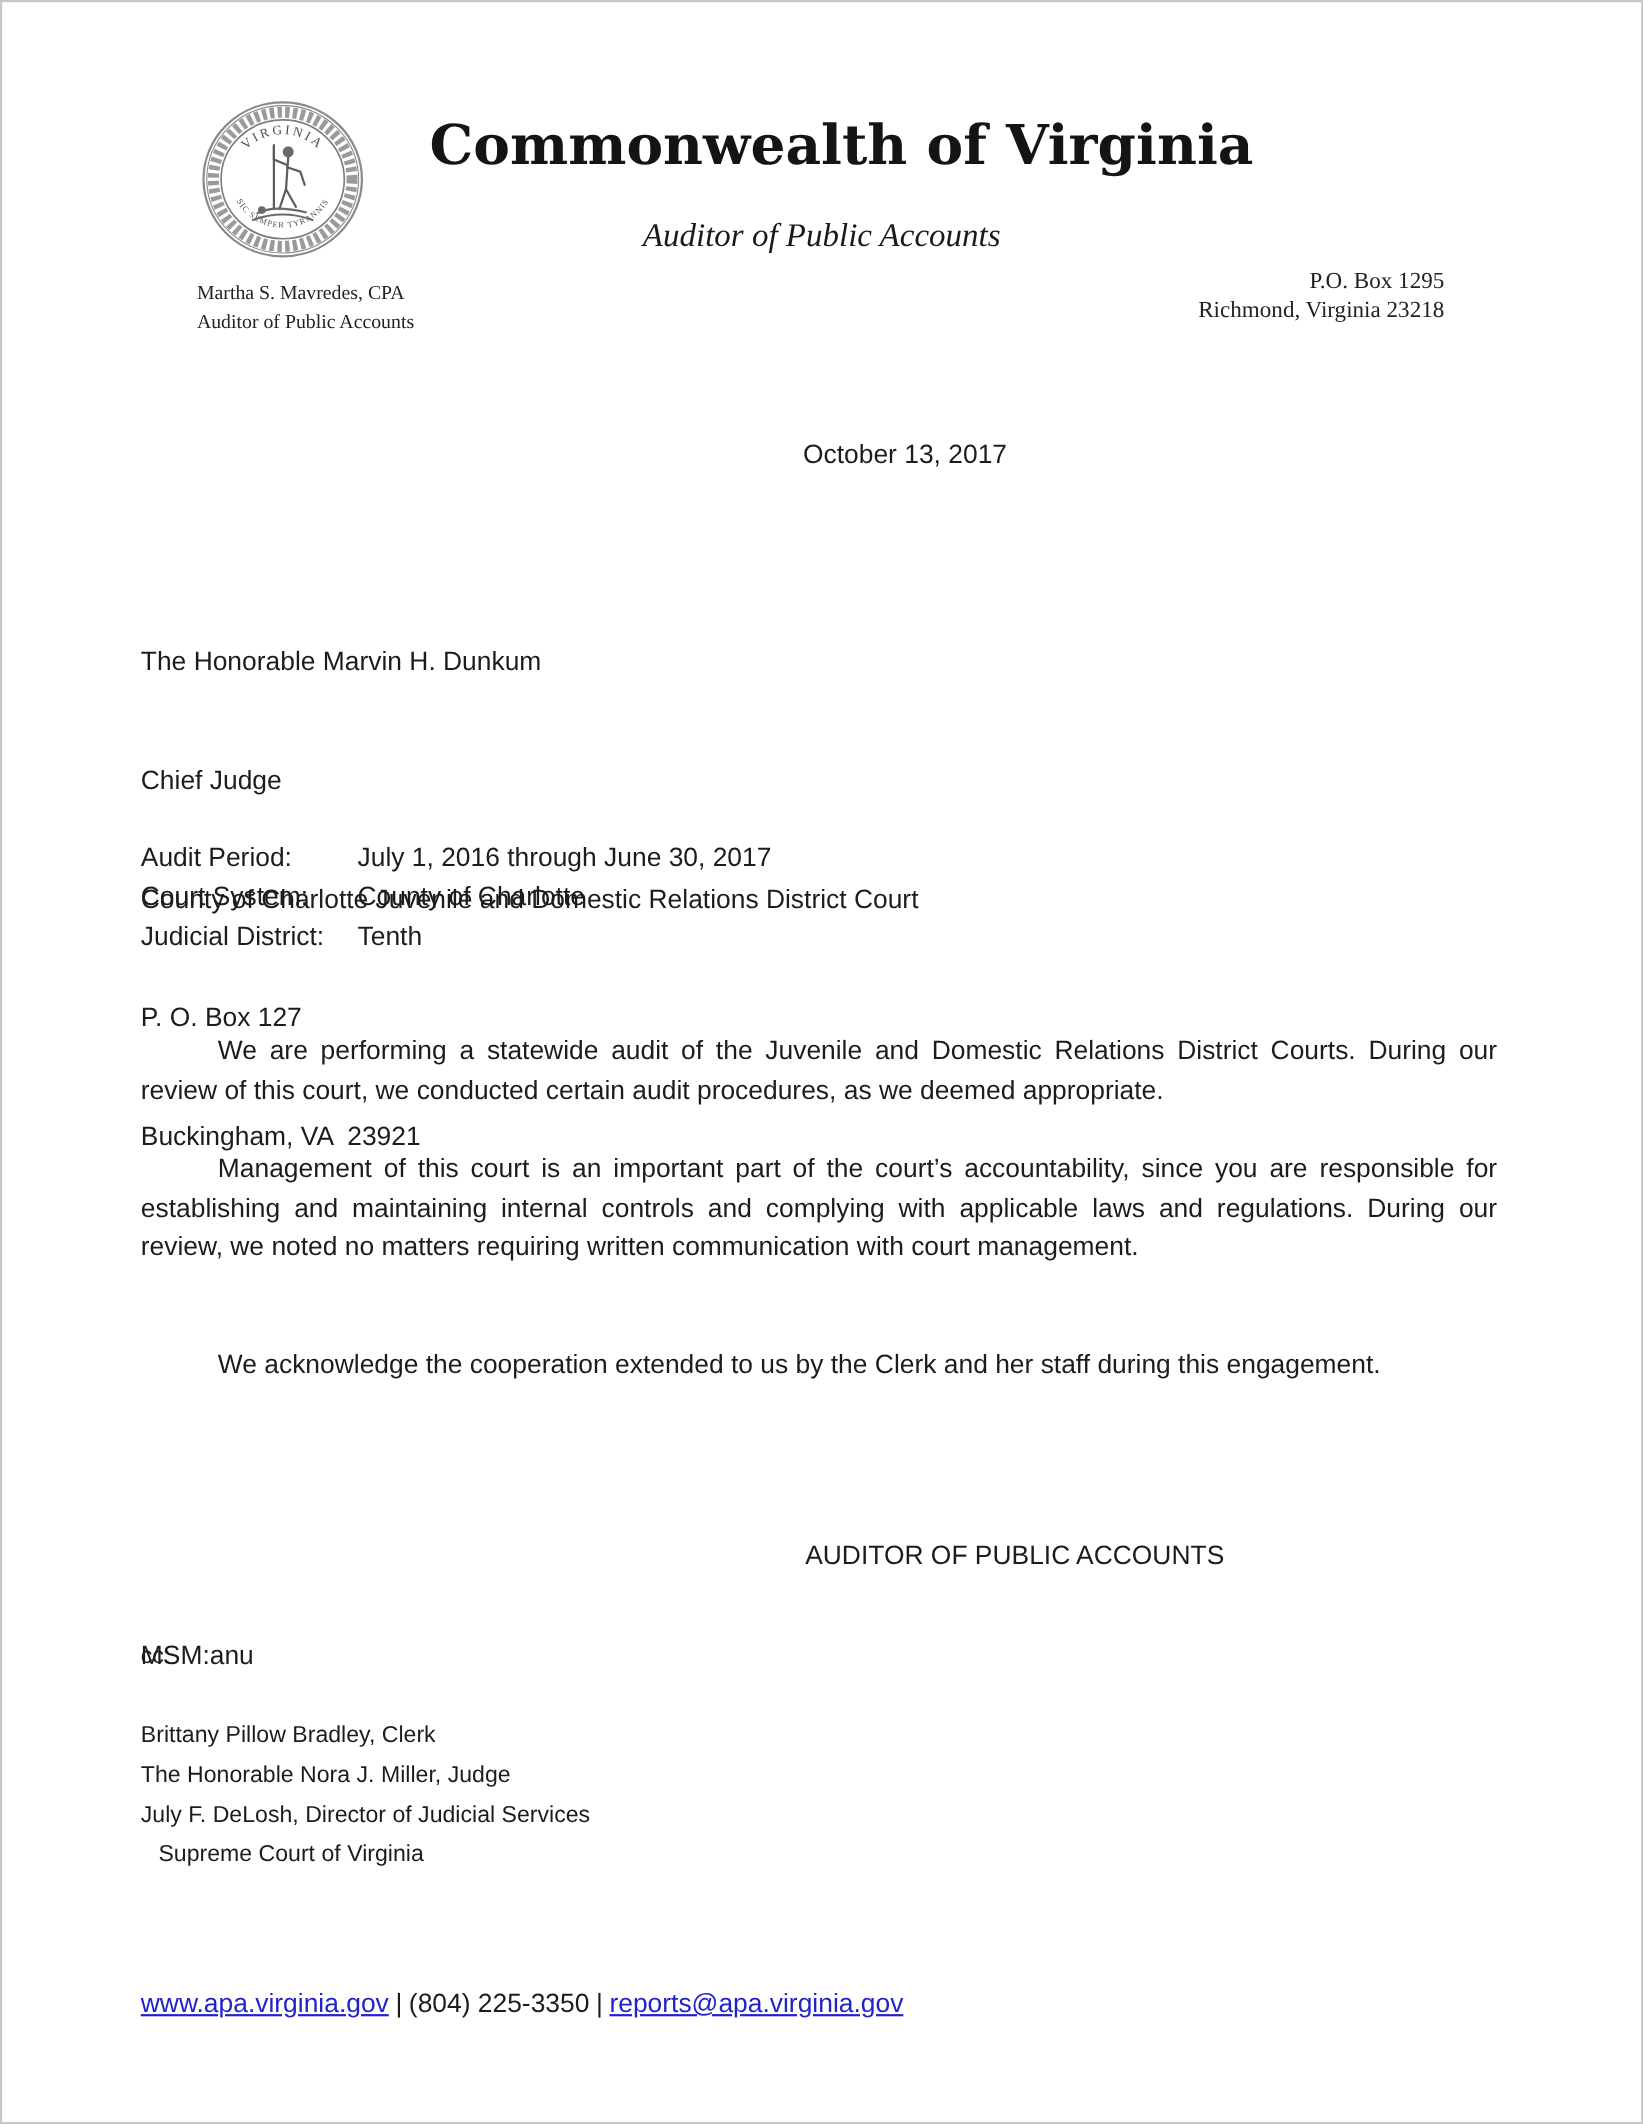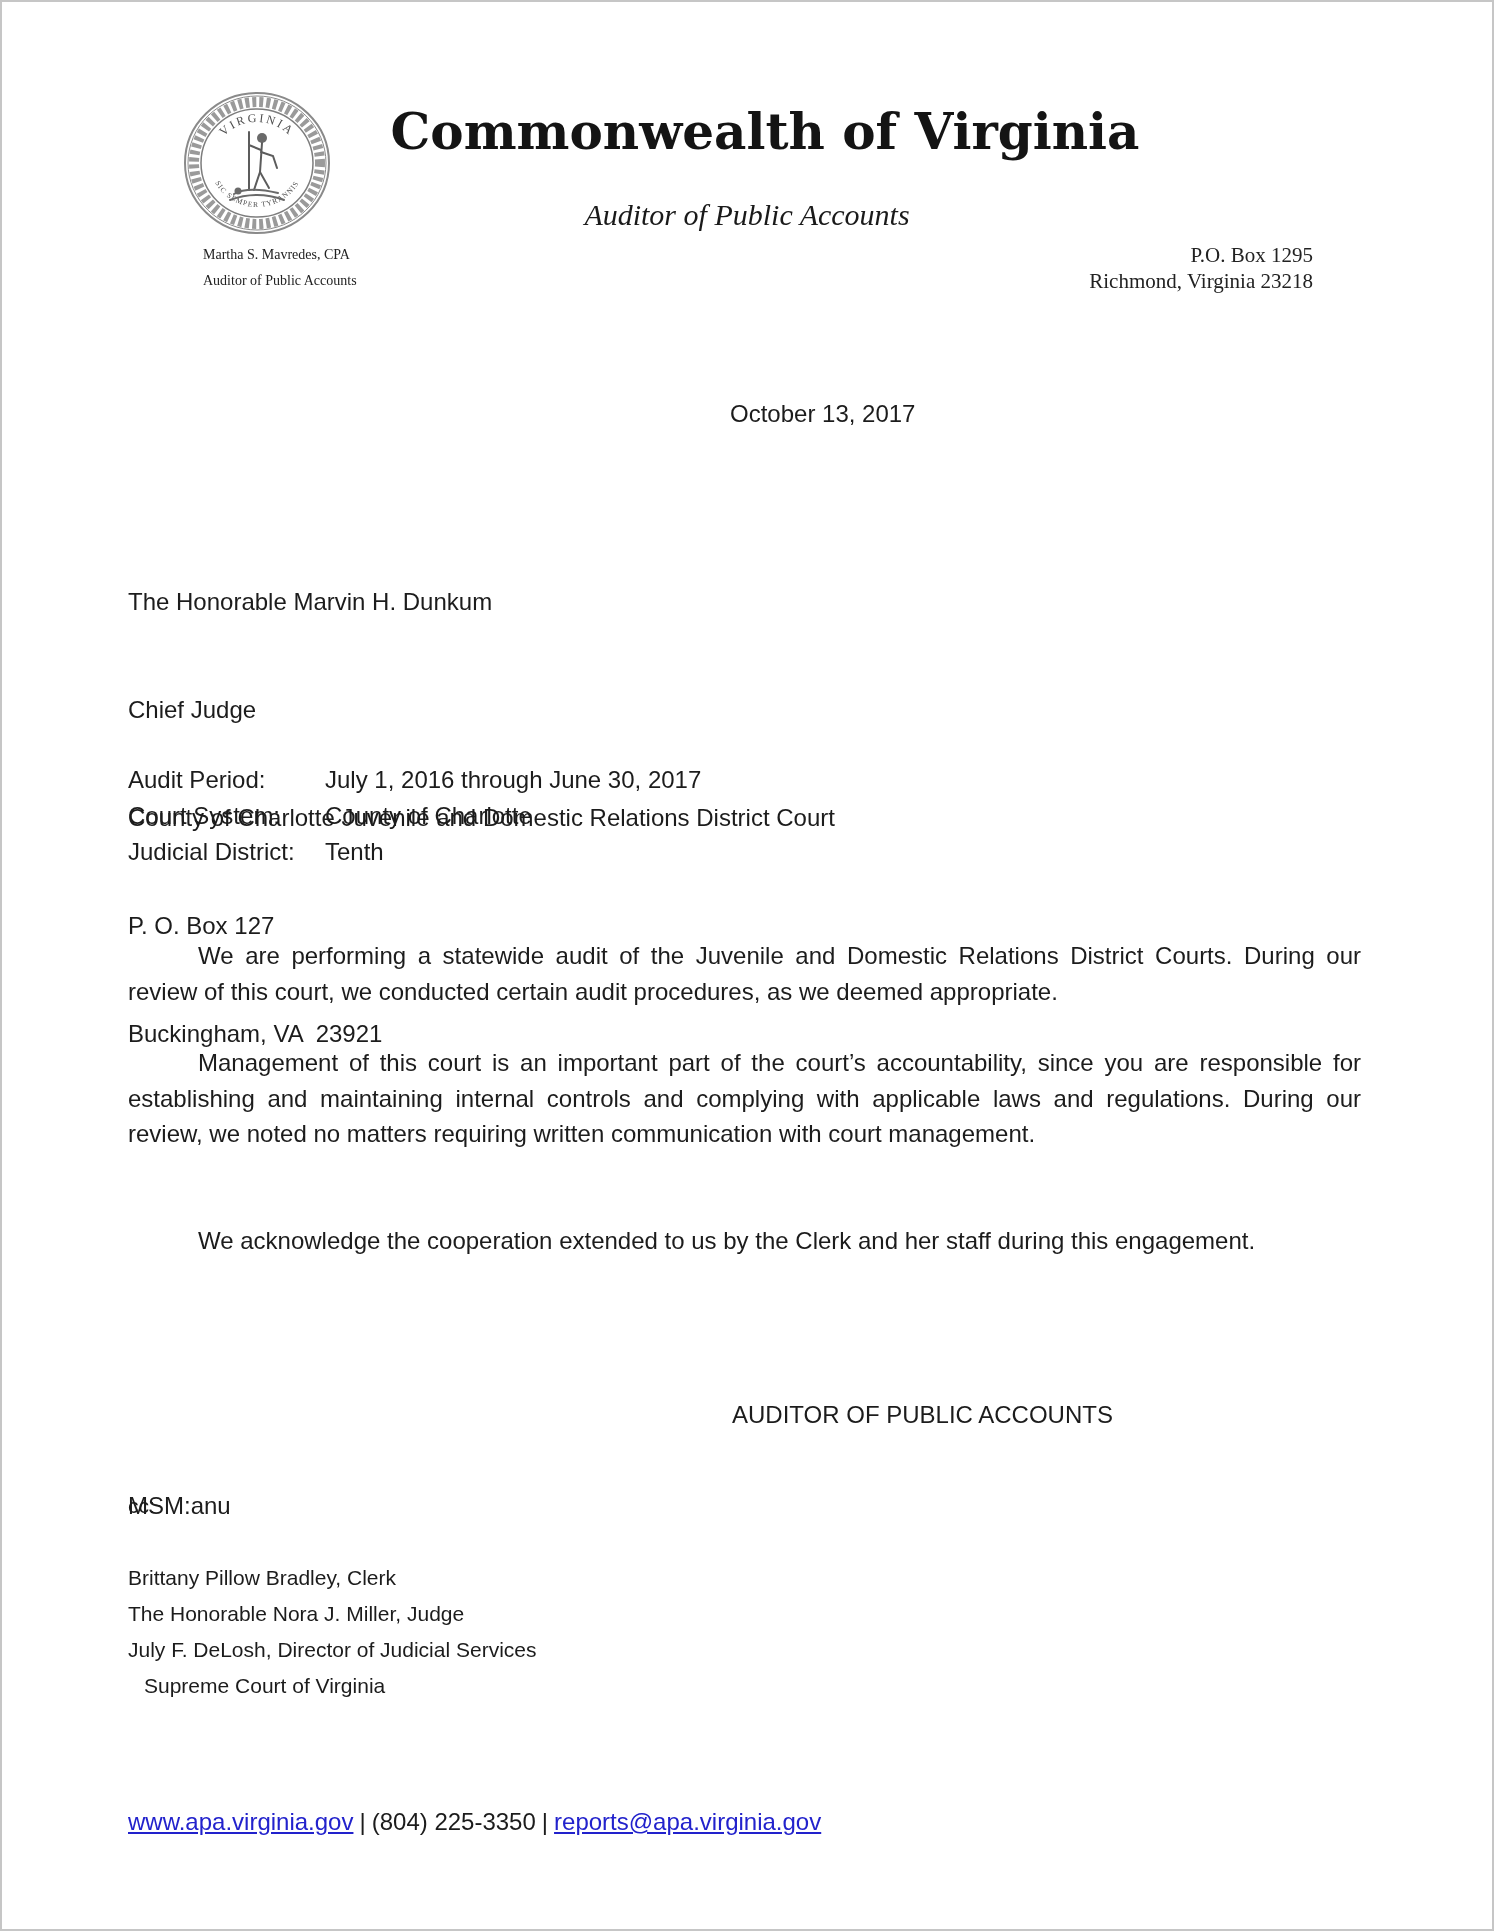--- a/index.html
+++ b/index.html
@@ -44,26 +44,25 @@
     top: 196px;
     text-align: center;
     font-family: "Liberation Serif", serif;
     font-style: italic;
     font-size: 30px;
     color: #1a1a1a;
   }
   .lh-official {
     position: absolute;
     left: 177px;
-    top: 240px;
+    top: 251px;
     font-family: "Liberation Serif", serif;
-    font-size: 14px;
+    font-size: 18px;
     line-height: 26px;
     color: #222;
-    margin-left: 24px;
   }
   .lh-address {
     position: absolute;
     right: 179px;
     top: 240px;
     text-align: right;
     font-family: "Liberation Serif", serif;
     font-size: 21px;
     line-height: 26px;
     color: #222;

